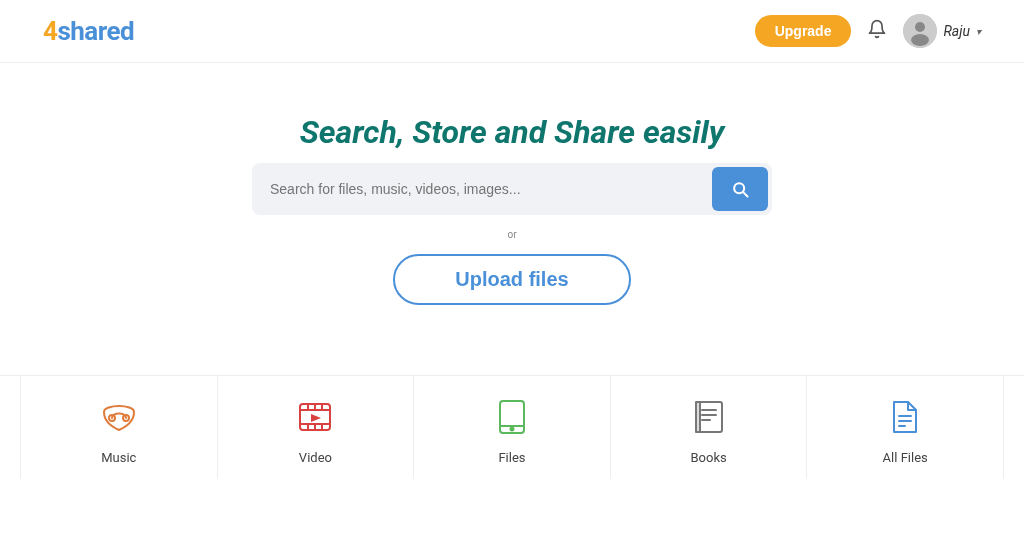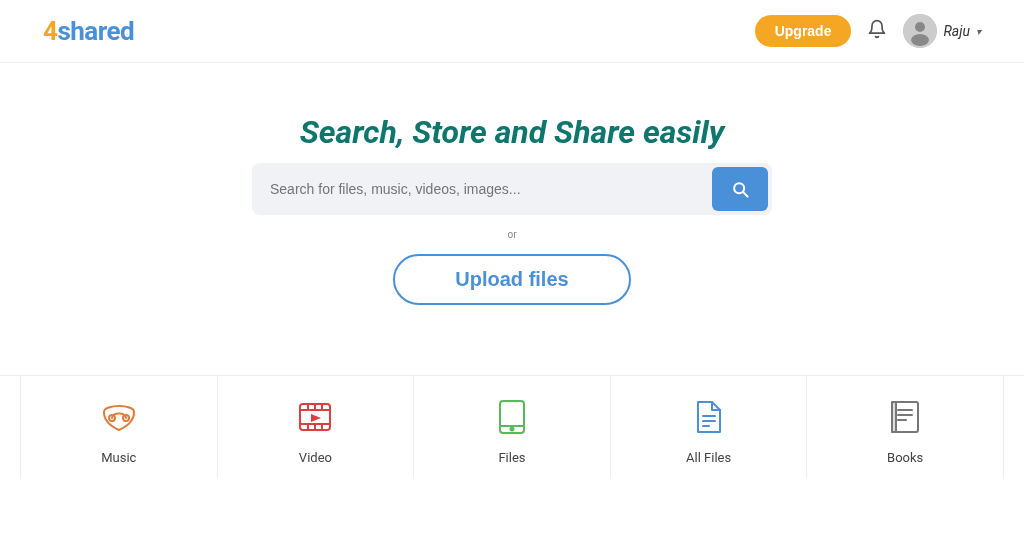--- a/index.html
+++ b/index.html
@@ -289,39 +289,39 @@
       <svg width="42" height="42" viewBox="0 0 42 42" stroke="#5cb85c" fill="none" stroke-width="2" stroke-linecap="round" stroke-linejoin="round">
         <rect x="9" y="5" width="24" height="32" rx="3"></rect>
         <line x1="9" y1="30" x2="33" y2="30"></line>
         <circle cx="21" cy="33" r="1.5" fill="#5cb85c"></circle>
       </svg>
     </div>
     <span class="category-label">Files</span>
   </div>
 
 
+  <div class="category-card icon-books">
+    <div class="category-icon">
+      <svg width="42" height="42" viewBox="0 0 42 42" stroke="#777" fill="none" stroke-width="2" stroke-linecap="round" stroke-linejoin="round">
+        <rect x="8" y="6" width="26" height="30" rx="2"></rect>
+        <line x1="14" y1="14" x2="28" y2="14"></line>
+        <line x1="14" y1="19" x2="28" y2="19"></line>
+        <line x1="14" y1="24" x2="22" y2="24"></line>
+        <rect x="8" y="6" width="4" height="30" fill="#ddd" stroke="#777"></rect>
+      </svg>
+    </div>
+    <span class="category-label">Books</span>
+  </div>
+
   <div class="category-card icon-allfiles">
     <div class="category-icon">
       <svg width="42" height="42" viewBox="0 0 42 42" stroke="#4a90d9" fill="none" stroke-width="2" stroke-linecap="round" stroke-linejoin="round">
         <path d="M10 6 L10 36 L32 36 L32 14 L24 6 Z"></path>
         <path d="M24 6 L24 14 L32 14"></path>
         <line x1="15" y1="20" x2="27" y2="20"></line>
         <line x1="15" y1="25" x2="27" y2="25"></line>
         <line x1="15" y1="30" x2="21" y2="30"></line>
       </svg>
     </div>
     <span class="category-label">All Files</span>
   </div>
 
-  <div class="category-card icon-books">
-    <div class="category-icon">
-      <svg width="42" height="42" viewBox="0 0 42 42" stroke="#777" fill="none" stroke-width="2" stroke-linecap="round" stroke-linejoin="round">
-        <rect x="8" y="6" width="26" height="30" rx="2"></rect>
-        <line x1="14" y1="14" x2="28" y2="14"></line>
-        <line x1="14" y1="19" x2="28" y2="19"></line>
-        <line x1="14" y1="24" x2="22" y2="24"></line>
-        <rect x="8" y="6" width="4" height="30" fill="#ddd" stroke="#777"></rect>
-      </svg>
-    </div>
-    <span class="category-label">Books</span>
-  </div>
-
 </section>
 
 </body></html>

